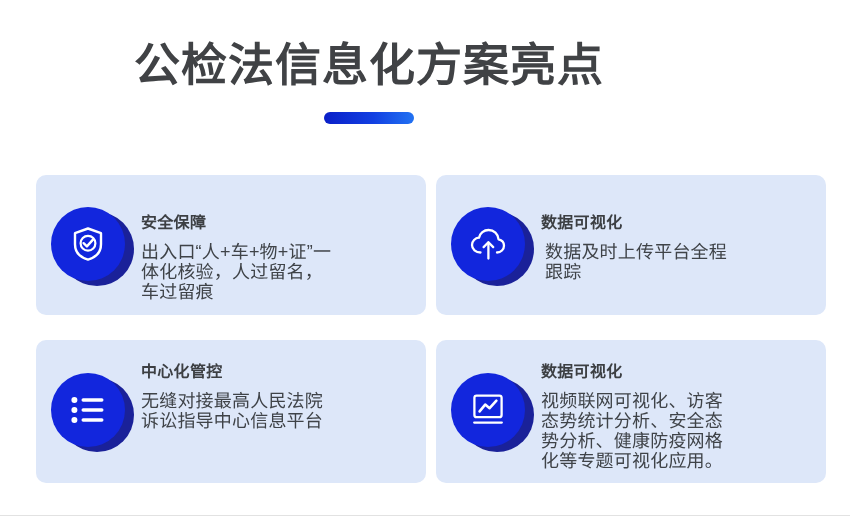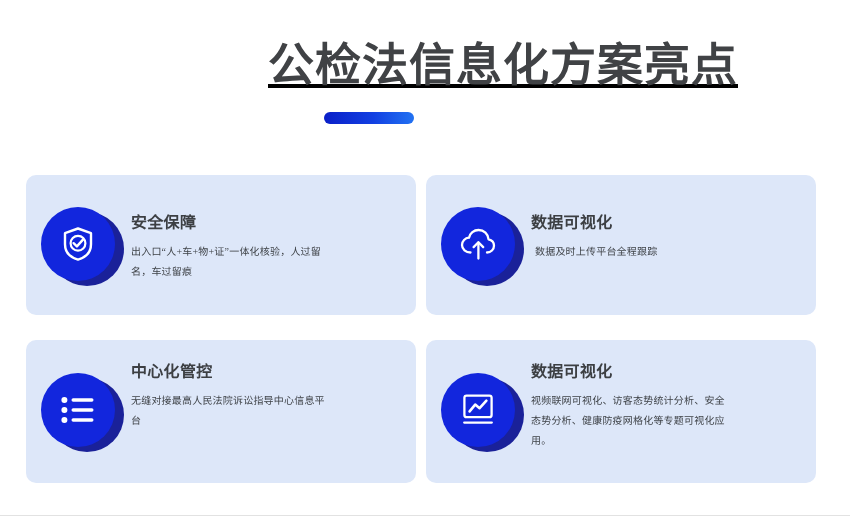--- a/index.html
+++ b/index.html
@@ -22,22 +22,21 @@
     height: 516px;
     box-sizing: border-box;
   }
 
   
   .header {
     position: absolute;
     left: 0;
     top: 0;
     width: 738px;
-    text-align: right;
-    text-decoration: underline;
+    text-align: center;
   }
   .page-title {
     margin: 0;
     padding-top: 36px;
     font-size: 46px;
     line-height: 58px;
     font-weight: 700;
     letter-spacing: 1px;
     color: #404245;
     font-family: "Liberation Sans", "DejaVu Sans", sans-serif;
@@ -46,29 +45,28 @@
     width: 90px;
     height: 12px;
     margin: 18px auto 0 auto;
     border-radius: 6px;
     background: linear-gradient(90deg, #0a1fc8 0%, #1240e2 55%, #2272f2 100%);
   }
 
   
   .cards {
     position: absolute;
-    left: 26px;
+    left: 36px;
     top: 175px;
     width: 790px;
     display: grid;
     grid-template-columns: 390px 390px;
     grid-template-rows: 140px 143px;
     column-gap: 10px;
     row-gap: 25px;
-    font-family: Liberation Serif, serif;
   }
 
   .card {
     position: relative;
     background: #dde7f9;
     border-radius: 10px;
     box-sizing: border-box;
     display: flex;
     align-items: flex-start;
     padding: 0;
@@ -125,21 +123,21 @@
   .card-title {
     margin: 0 0 9px 0;
     font-size: 16px;
     line-height: 20px;
     font-weight: 700;
     color: #3c3f43;
     letter-spacing: 0.3px;
   }
   .card-desc {
     margin: 0;
-    font-size: 10px;
+    font-size: 18px;
     line-height: 20px;
     color: #3f4348;
     letter-spacing: 0.2px;
     max-width: 200px;
   }
   .card-desc.indent {
     padding-left: 4px;
   }
   .card-desc.wide {
     max-width: 195px;

